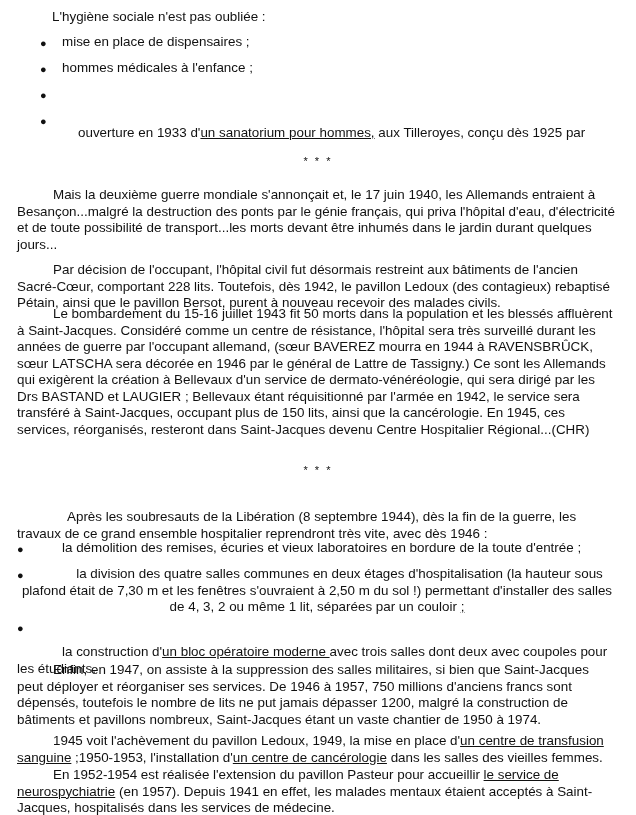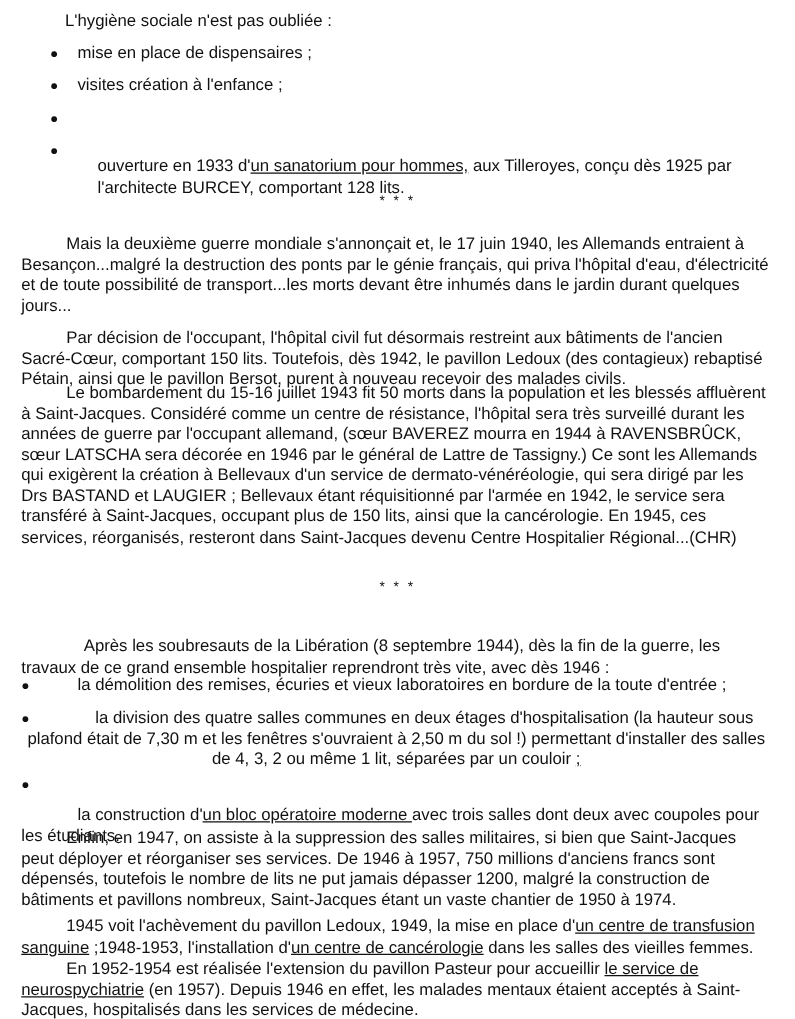--- a/index.html
+++ b/index.html
@@ -15,45 +15,45 @@
 <body>
 
 <div class="page">
 
   <div class="abs" style="left:52px;top:9px;text-align:right;">L'hygiène sociale n'est pas oubliée :</div>
 
   <span class="bullet" style="left:40px;top:35px;">●</span>
   <div class="abs" style="left:62px;top:34px;">mise en place de dispensaires ;</div>
 
   <span class="bullet" style="left:40px;top:61px;">●</span>
-  <div class="abs" style="left:62px;top:60px;">visites création à l'enfance ;</div>
+  <div class="abs" style="left:62px;top:60px;">hommes médicales à l'enfance ;</div>
 
   <span class="bullet" style="left:40px;top:87px;">●</span>
 
   <span class="bullet" style="left:40px;top:113px;">●</span>
-  <div class="abs" style="left:62px;top:125px;width:560px;margin-left:16px;"><span>ouverture en 1933 d'</span><span class="u">un sanatorium pour hommes,</span><span> aux Tilleroyes, conçu dès 1925 par</span><br><span>l'architecte BURCEY, comportant 128 lits.</span></div>
+  <div class="abs" style="left:62px;top:125px;width:560px;margin-left:16px;"><span>ouverture en 1933 d'</span><span class="u">un sanatorium pour hommes,</span><span> aux Tilleroyes, conçu dès 1925 par</span><br></div>
 
   <div class="stars" style="top:153px;">* * *</div>
 
   <div class="p" style="top:187px;text-indent:36px;">Mais la deuxième guerre mondiale s'annonçait et, le 17 juin 1940, les Allemands entraient à Besançon...malgré la destruction des ponts par le génie français, qui priva l'hôpital d'eau, d'électricité et de toute possibilité de transport...les morts devant être inhumés dans le jardin durant quelques jours...</div>
-  <div class="p" style="top:262px;text-indent:36px;">Par décision de l'occupant, l'hôpital civil fut désormais restreint aux bâtiments de l'ancien Sacré-Cœur, comportant 150 lits. Toutefois, dès 1942, le pavillon Ledoux (des contagieux) rebaptisé Pétain, ainsi que le pavillon Bersot, purent à nouveau recevoir des malades civils.</div>
+  <div class="p" style="top:262px;text-indent:36px;">Par décision de l'occupant, l'hôpital civil fut désormais restreint aux bâtiments de l'ancien Sacré-Cœur, comportant 228 lits. Toutefois, dès 1942, le pavillon Ledoux (des contagieux) rebaptisé Pétain, ainsi que le pavillon Bersot, purent à nouveau recevoir des malades civils.</div>
   <div class="p" style="top:306px;text-indent:36px;">Le bombardement du 15-16 juillet 1943 fit 50 morts dans la population et les blessés affluèrent à Saint-Jacques. Considéré comme un centre de résistance, l'hôpital sera très surveillé durant les années de guerre par l'occupant allemand, (sœur BAVEREZ mourra en 1944 à RAVENSBRÛCK, sœur LATSCHA sera décorée en 1946 par le général de Lattre de Tassigny.) Ce sont les Allemands qui exigèrent la création à Bellevaux d'un service de dermato-vénéréologie, qui sera dirigé par les Drs BASTAND et LAUGIER ; Bellevaux étant réquisitionné par l'armée en 1942, le service sera transféré à Saint-Jacques, occupant plus de 150 lits, ainsi que la cancérologie. En 1945, ces services, réorganisés, resteront dans Saint-Jacques devenu Centre Hospitalier Régional...(CHR)</div>
 
   <div class="stars" style="top:462px;">* * *</div>
 
   <div class="p" style="top:509px;text-indent:50px;">Après les soubresauts de la Libération (8 septembre 1944), dès la fin de la guerre, les travaux de ce grand ensemble hospitalier reprendront très vite, avec dès 1946 :</div>
 
   <span class="bullet" style="left:17px;top:541px;">●</span>
   <div class="abs" style="left:62px;top:540px;">la démolition des remises, écuries et vieux laboratoires en bordure de la toute d'entrée ;</div>
 
   <span class="bullet" style="left:17px;top:567px;">●</span>
   <div class="p" style="top:566px;text-indent:45px;text-align:center;"><span>la division des quatre salles communes en deux étages d'hospitalisation (la hauteur sous plafond était de 7,30 m et les fenêtres s'ouvraient à 2,50 m du sol !) permettant d'installer des salles de 4, 3, 2 ou même 1 lit, séparées par un couloir </span><span class="u">;</span></div>
 
   <span class="bullet" style="left:17px;top:620px;">●</span>
   <div class="p" style="top:644px;text-indent:45px;"><span>la construction d'</span><span class="u">un bloc opératoire moderne </span><span>avec trois salles dont deux avec coupoles pour les étudiants.</span></div>
 
   <div class="p" style="top:662px;text-indent:36px;">Enfin, en 1947, on assiste à la suppression des salles militaires, si bien que Saint-Jacques peut déployer et réorganiser ses services. De 1946 à 1957, 750 millions d'anciens francs sont dépensés, toutefois le nombre de lits ne put jamais dépasser 1200, malgré la construction de bâtiments et pavillons nombreux, Saint-Jacques étant un vaste chantier de 1950 à 1974.</div>
 
-  <div class="p" style="top:733px;text-indent:36px;"><span>1945 voit l'achèvement du pavillon Ledoux, 1949, la mise en place d'</span><span class="u">un centre de transfusion sanguine</span><span> ;1948-1953, l'installation d'</span><span class="u">un centre de cancérologie</span><span> dans les salles des vieilles femmes.</span></div>
+  <div class="p" style="top:733px;text-indent:36px;"><span>1945 voit l'achèvement du pavillon Ledoux, 1949, la mise en place d'</span><span class="u">un centre de transfusion sanguine</span><span> ;1950-1953, l'installation d'</span><span class="u">un centre de cancérologie</span><span> dans les salles des vieilles femmes.</span></div>
 
-  <div class="p" style="top:767px;text-indent:36px;"><span>En 1952-1954 est réalisée l'extension du pavillon Pasteur pour accueillir </span><span class="u">le service de neurospychiatrie</span><span> (en 1957). Depuis 1946 en effet, les malades mentaux étaient acceptés à Saint-Jacques, hospitalisés dans les services de médecine.</span></div>
+  <div class="p" style="top:767px;text-indent:36px;"><span>En 1952-1954 est réalisée l'extension du pavillon Pasteur pour accueillir </span><span class="u">le service de neurospychiatrie</span><span> (en 1957). Depuis 1941 en effet, les malades mentaux étaient acceptés à Saint-Jacques, hospitalisés dans les services de médecine.</span></div>
 
 </div>
 
 </body></html>

